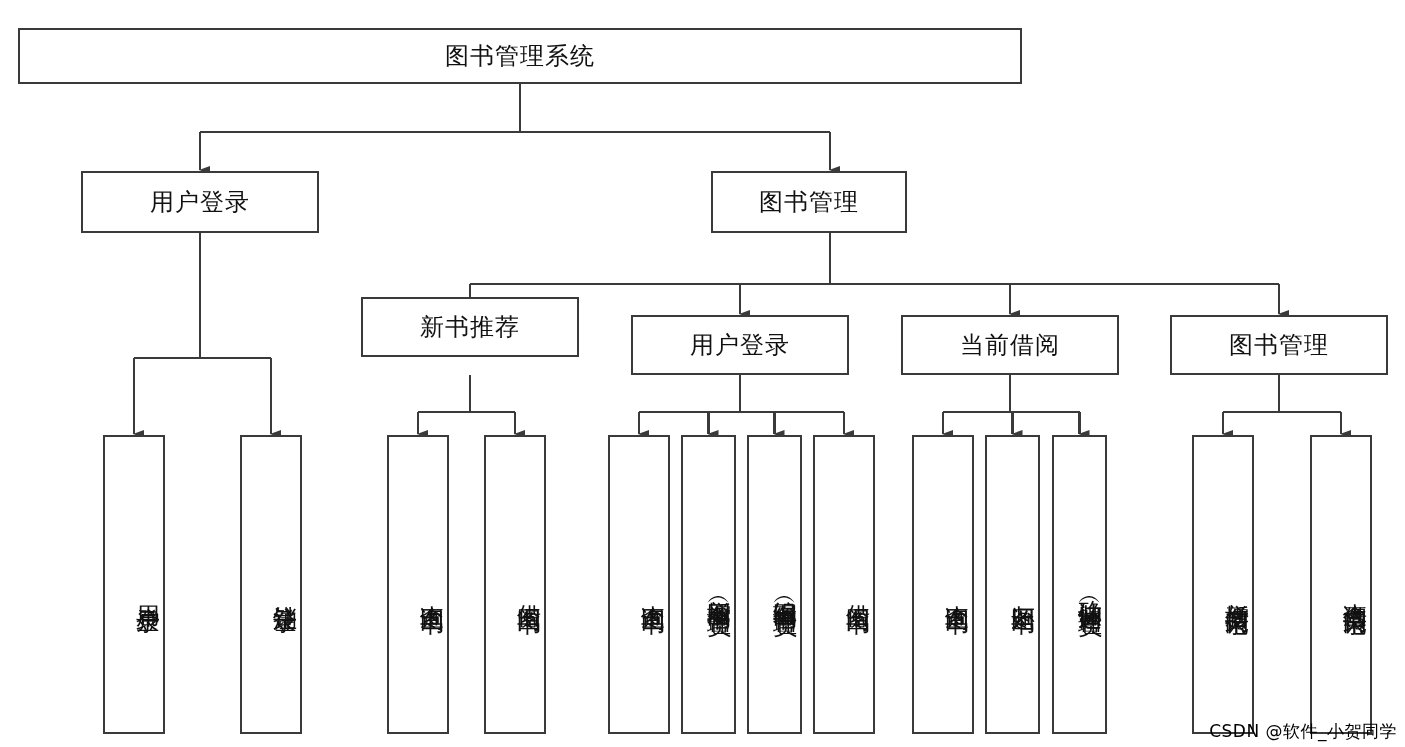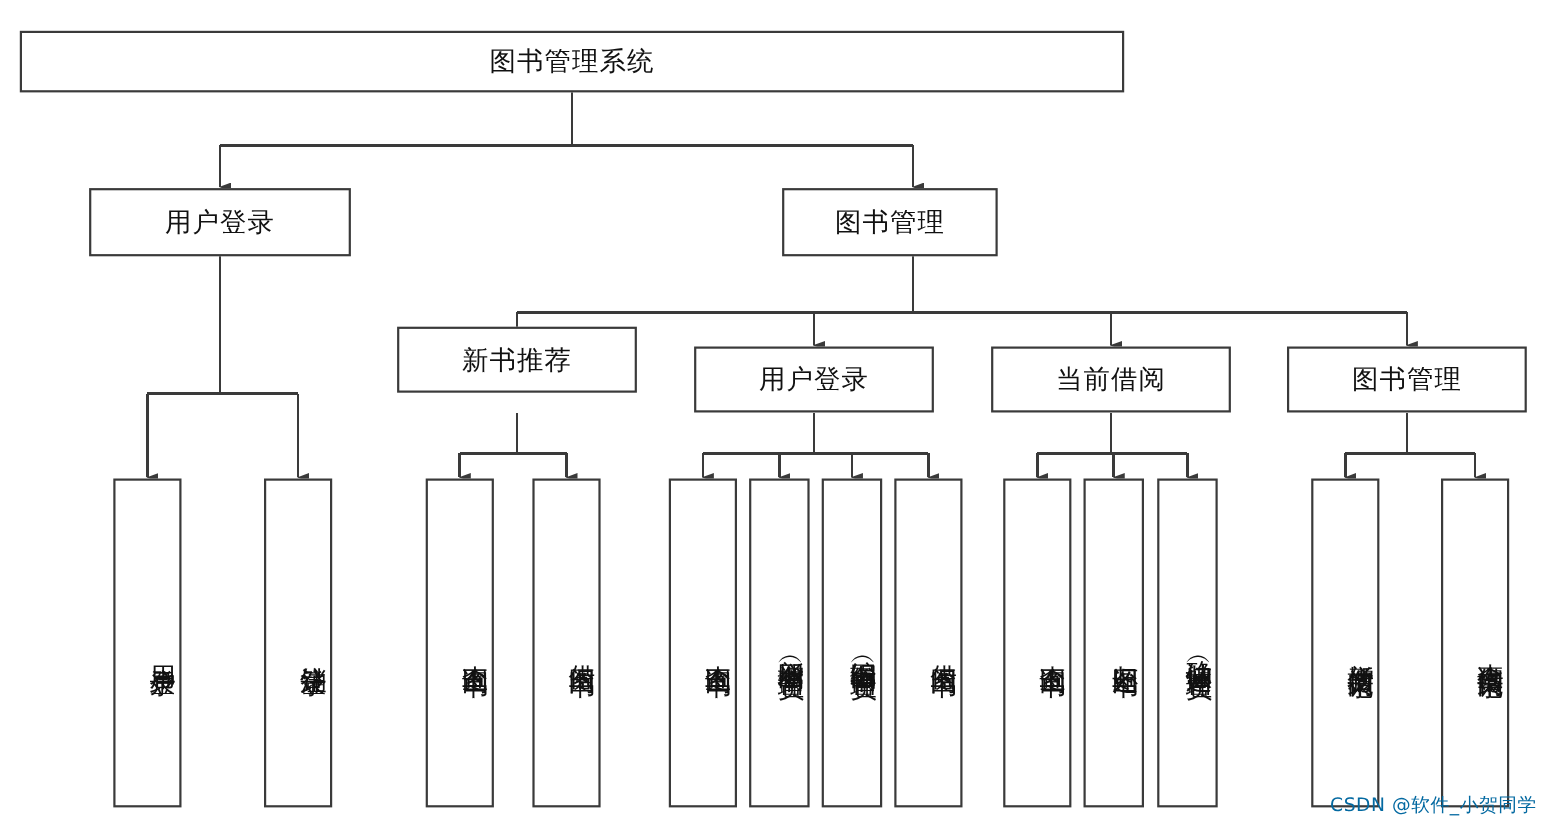--- a/index.html
+++ b/index.html
@@ -54,21 +54,21 @@
   .node.vert .vlabel {
     writing-mode: vertical-rl;
     text-orientation: upright;
     display: block;
   }
   #watermark {
     position: absolute;
     right: 8px;
     bottom: 4px;
     font-size: 17px;
-    color: #0369a1;
+    color: #000000;
     letter-spacing: 0.5px;
     white-space: nowrap;
   }
 </style>
 </head>
 <body>
 
 <div id="diagram-root">
 
   <svg id="edge-layer" width="1405" height="747" viewBox="0 0 1405 747" xmlns="http://www.w3.org/2000/svg">

